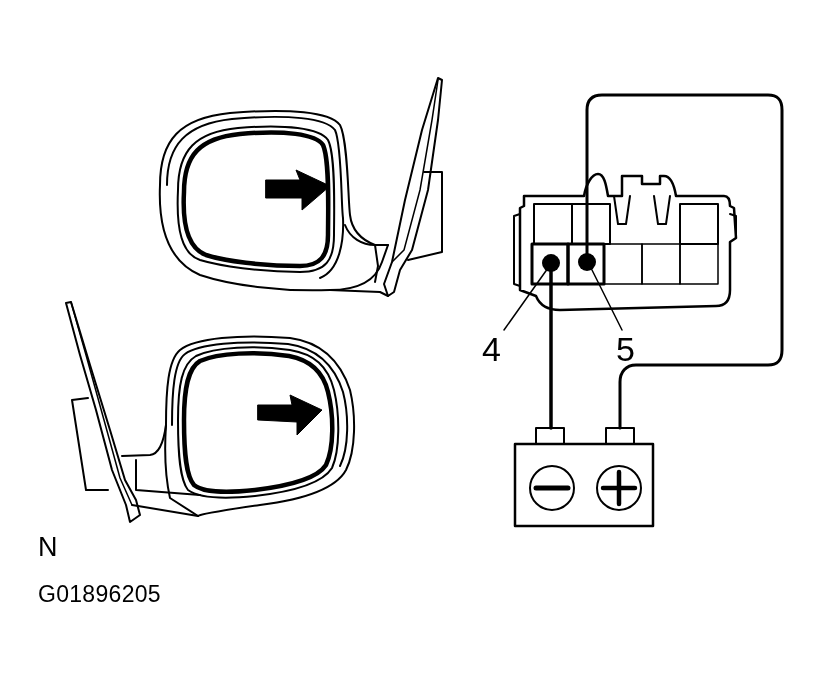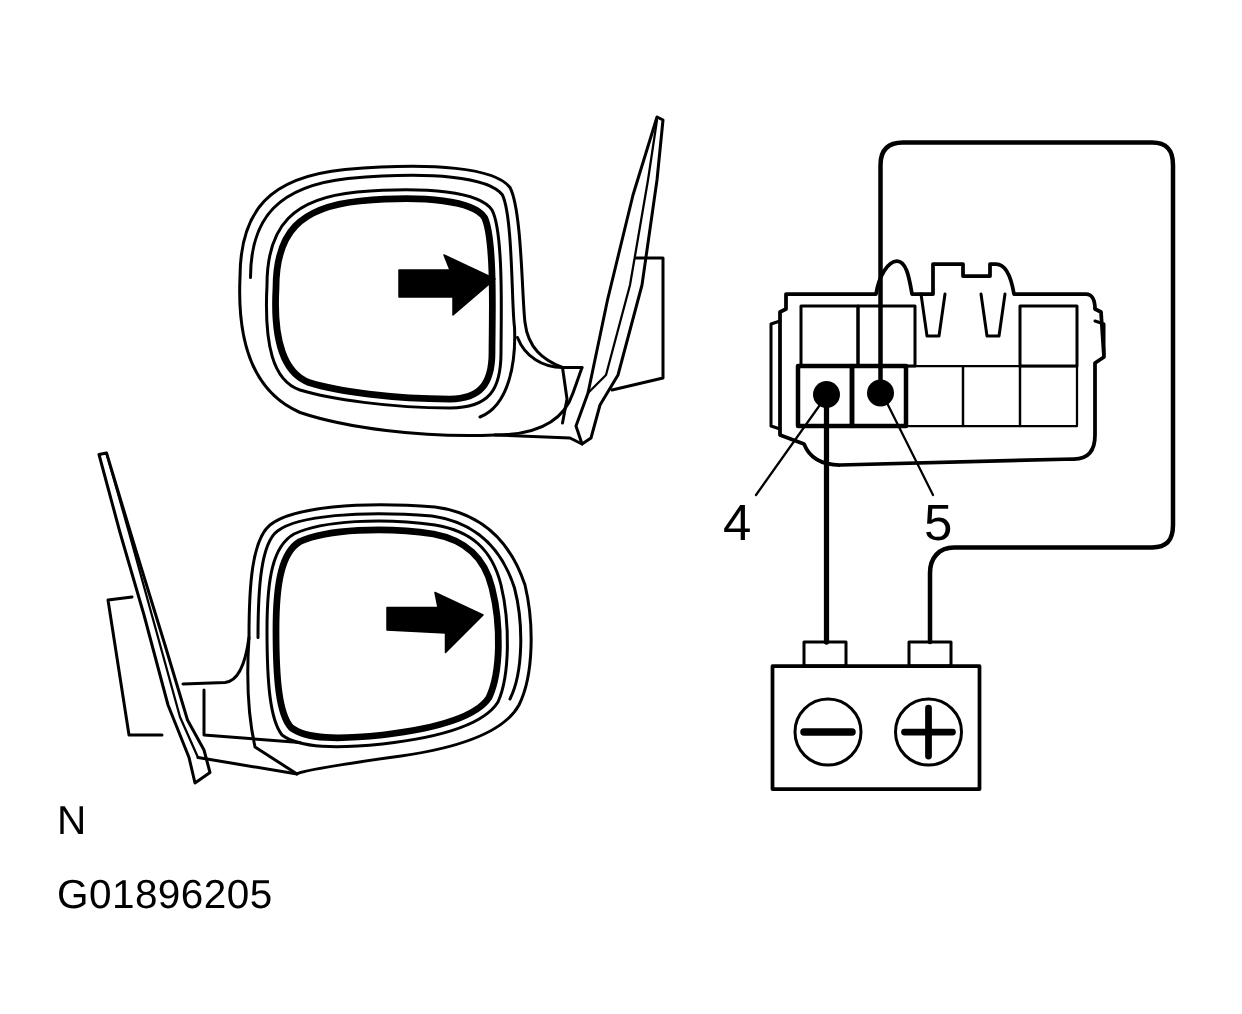--- a/index.html
+++ b/index.html
@@ -1,20 +1,20 @@
 <!DOCTYPE html>
 <html><head>
 <meta charset="utf-8">
 <style>
   html, body { margin: 0; padding: 0; background: #ffffff; }
   body { width: 828px; height: 676px; position: relative; overflow: hidden; font-family: "Liberation Sans", sans-serif; color: #000; }
   svg.diagram { position: absolute; left: 0; top: 0; }
   .label { position: absolute; font-family: "Liberation Sans", sans-serif; color: #000; }
   .view-label { left: 38px; top: 532px; font-size: 27px; }
-  .code-label { left: 38px; top: 581px; font-size: 27px; letter-spacing: 0.3px; }
+  .code-label { left: 38px; top: 581px; font-size: 23px; letter-spacing: 0.3px; }
   .pin-label { font-size: 34px; }
   .pin4 { left: 482px; top: 330px; }
   .pin5 { left: 616px; top: 330px; }
 </style>
 </head>
 <body>
 
 <svg class="diagram" width="828" height="676" viewBox="0 0 828 676" xmlns="http://www.w3.org/2000/svg" fill="none" stroke="#000" stroke-linejoin="round" stroke-linecap="round">
 
   <g>

